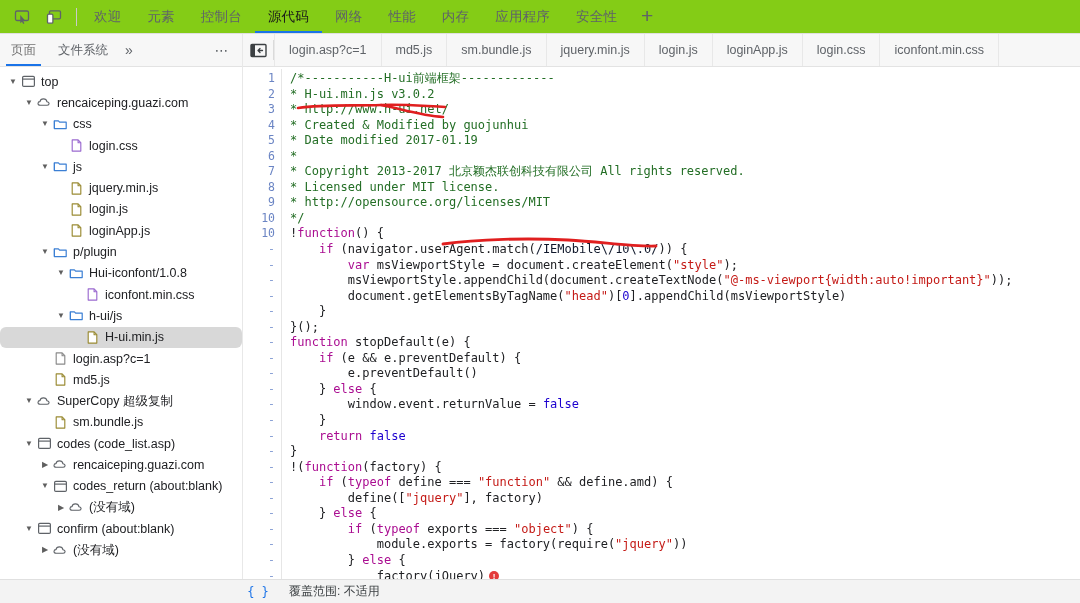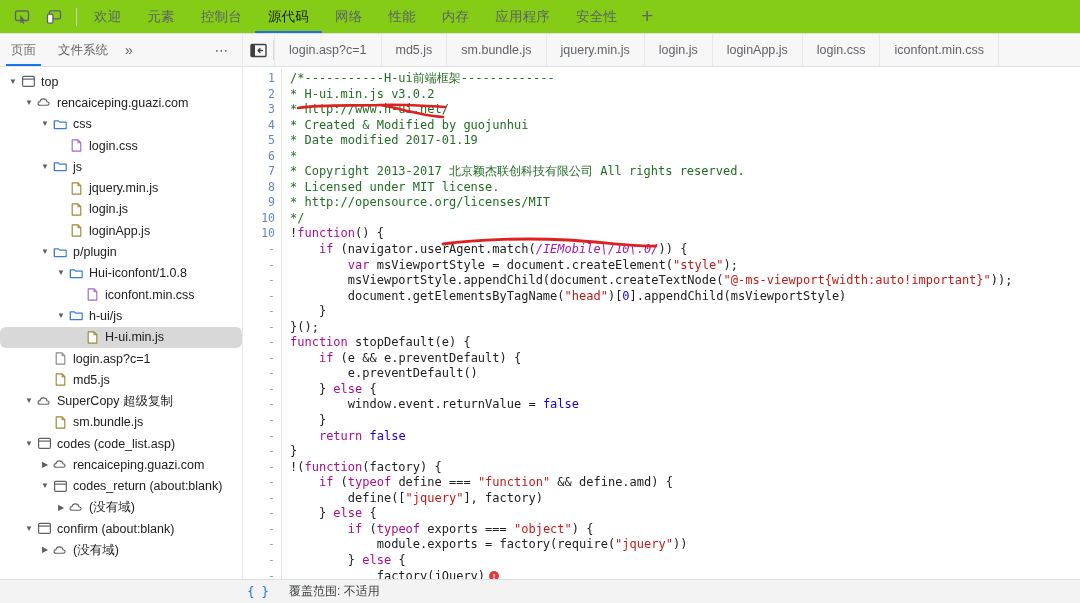--- a/index.html
+++ b/index.html
@@ -208,21 +208,21 @@
     position: relative;
   }
   .cl { height: 15.55px; }
 
   
   .c-com  { color: #236e25; }
   .c-kw   { color: #aa0d91; }
   .c-str  { color: #c41a16; }
   .c-num  { color: #1c00cf; }
   .c-plain{ color: #202124; }
-  .c-re   { color: #a21caf; font-style: italic; }
+  .c-re   { color: #0f172a; }
 
   .errdot {
     display: inline-block;
     width: 10px; height: 10px;
     border-radius: 50%;
     background: #e33b3b;
     vertical-align: -1px;
     margin-left: 4px;
     position: relative;
   }

